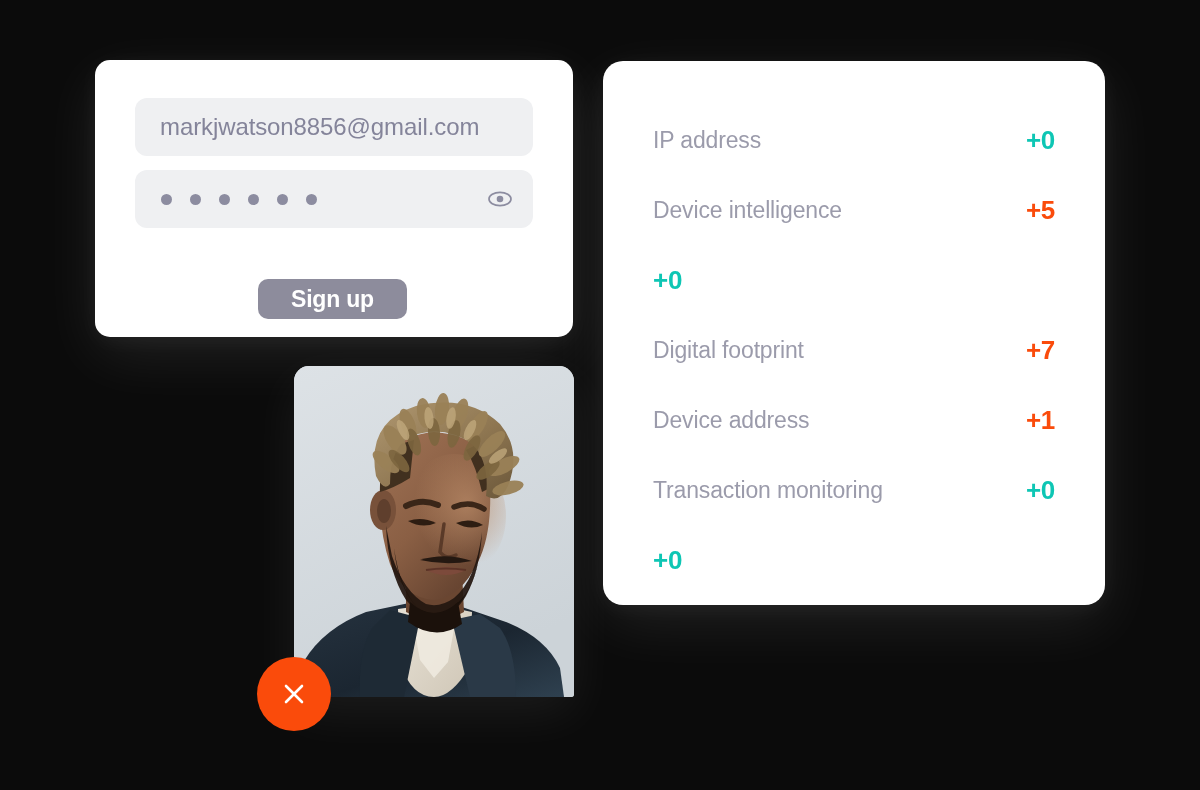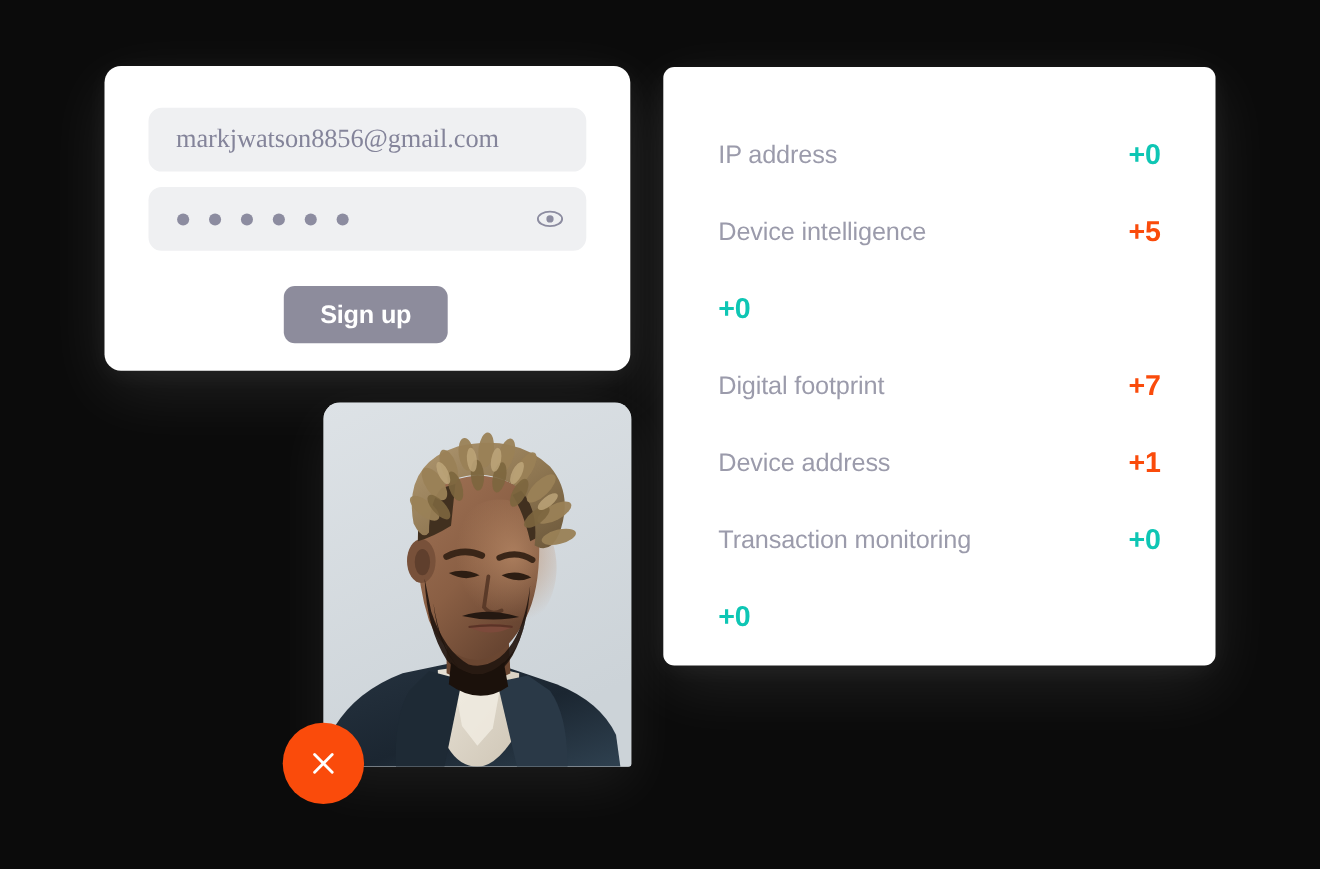--- a/index.html
+++ b/index.html
@@ -33,21 +33,20 @@
   }
 
   .field {
     position: absolute;
     left: 40px;
     width: 398px;
     height: 58px;
     background: #eff0f2;
     border-radius: 12px;
     box-sizing: border-box;
-    font-family: Liberation Serif, serif;
   }
   #email-field { top: 38px; }
   #password-field { top: 110px; }
 
   #email-value {
     position: absolute;
     left: 25px;
     top: 0;
     height: 58px;
     line-height: 58px;
@@ -82,23 +81,23 @@
     height: 30px;
     display: flex;
     align-items: center;
     justify-content: center;
     cursor: pointer;
   }
 
   #signup-button {
     position: absolute;
     left: 163px;
-    top: 200px;
+    top: 219px;
     width: 149px;
-    height: 52px;
+    height: 40px;
     background: #8d8c9c;
     border: none;
     border-radius: 10px;
     color: #ffffff;
     font-size: 23px;
     font-weight: bold;
     font-family: "Liberation Sans", sans-serif;
     letter-spacing: -0.2px;
     cursor: pointer;
   }
@@ -138,21 +137,21 @@
   }
 
   
   #risk-panel {
     position: absolute;
     left: 603px;
     top: 61px;
     width: 502px;
     height: 544px;
     background: #ffffff;
-    border-radius: 10px;
+    border-radius: 20px;
     box-shadow: 0 18px 60px rgba(255,255,255,0.09),
                 0 4px 22px rgba(255,255,255,0.05);
   }
 
   #risk-list {
     position: absolute;
     left: 50px;
     right: 50px;
     top: 44px;
   }

